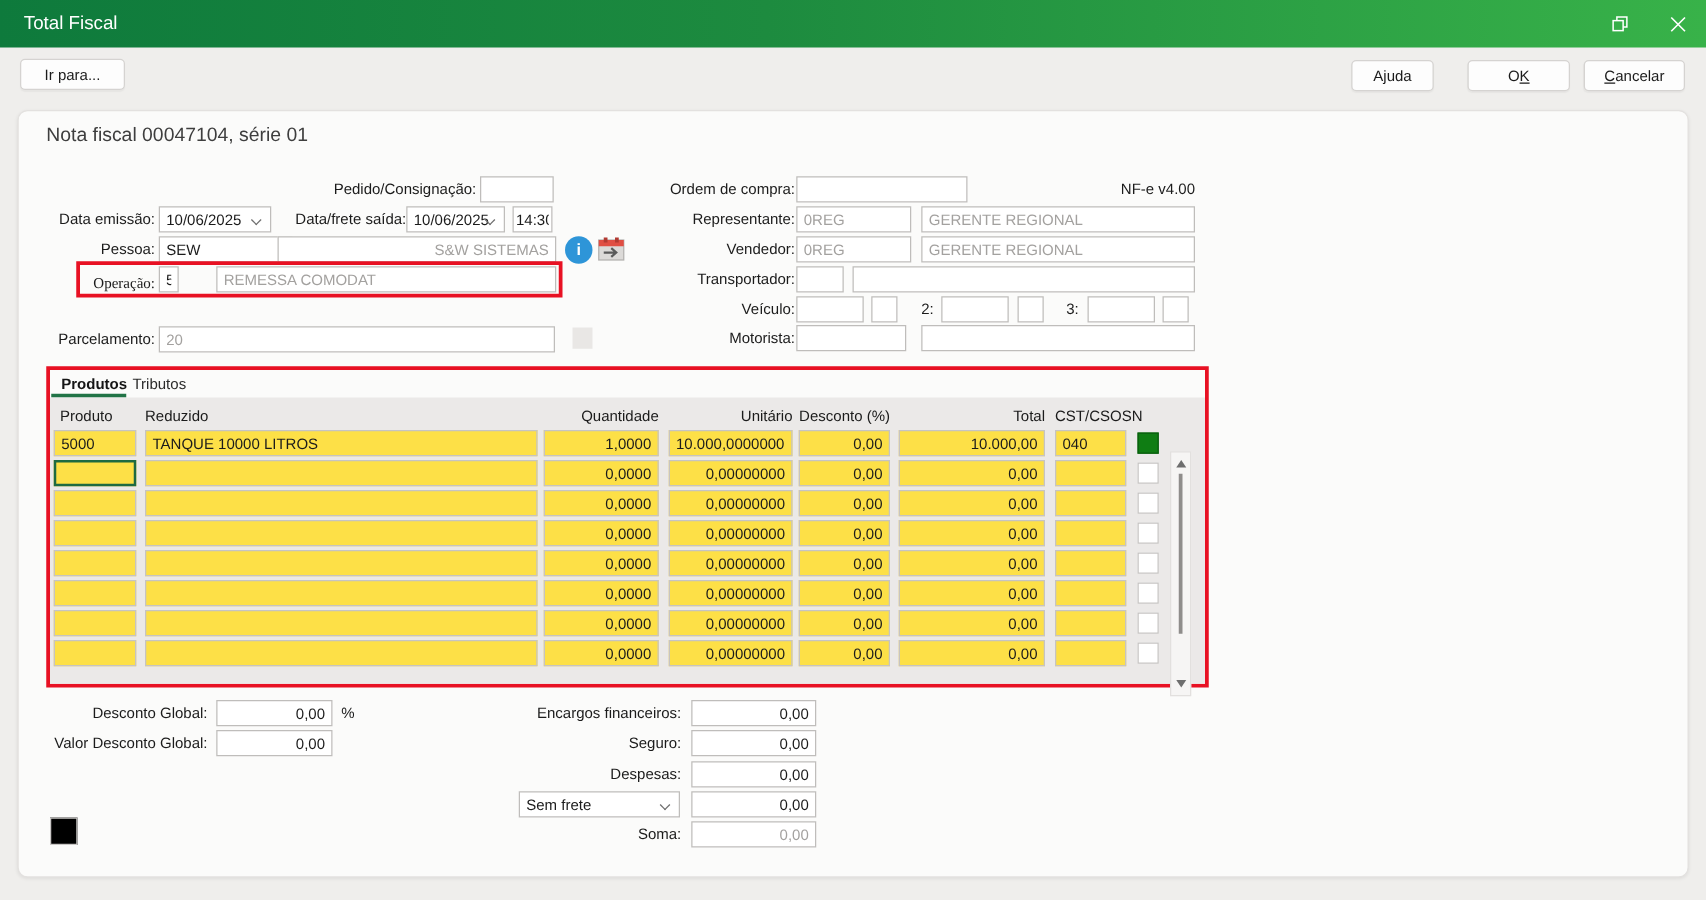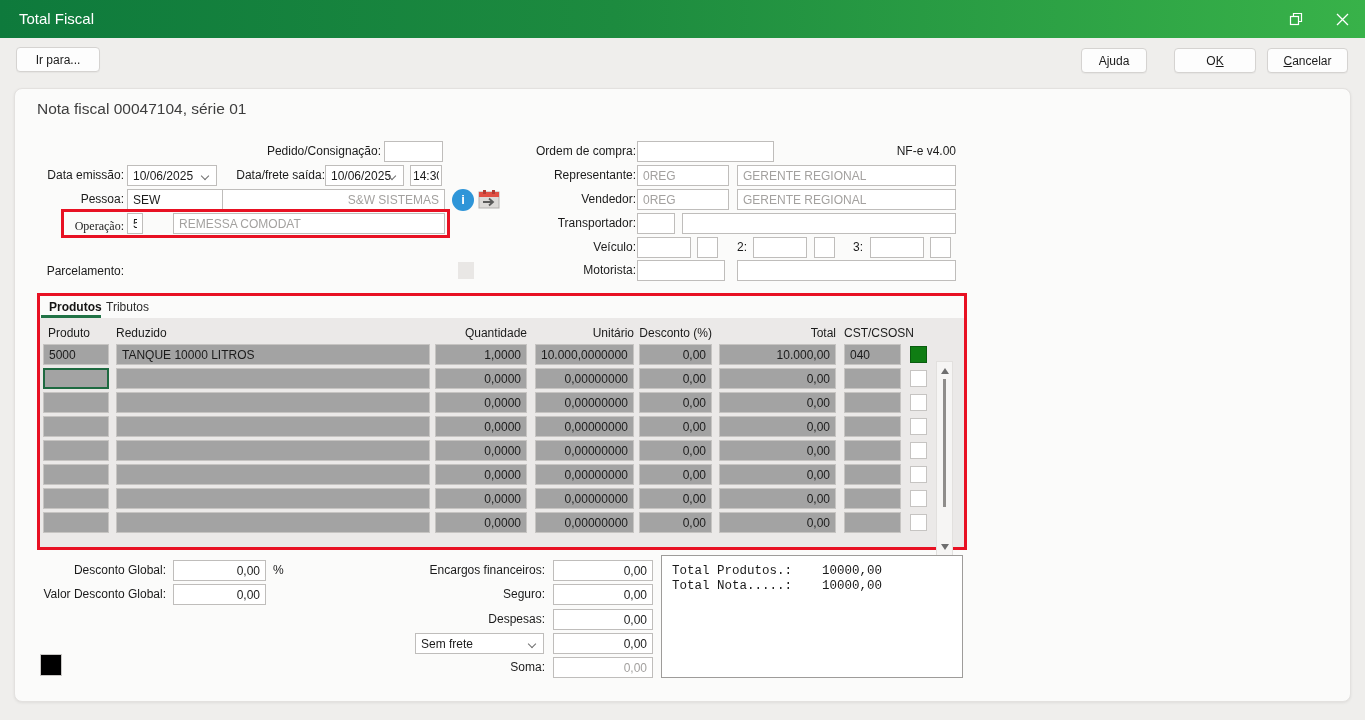--- a/index.html
+++ b/index.html
@@ -47,21 +47,21 @@
   .graybtn { position:absolute; left:443px; top:173px; width:16px; height:17px; background:#e9e7e5; border:none; cursor:pointer; }
 
   
   .section { position:absolute; left:22px; top:204px; width:930px; height:257px; border:3px solid #e81123; }
   .tab { position:absolute; font-size:12px; color:#2b2b2b; cursor:pointer; }
   .tab.active { font-weight:bold; color:#151515; }
   .tab-underline { position:absolute; height:3px; background:#217346; }
   .gridpanel { position:absolute; left:0; top:22px; right:0; bottom:0; background:#ebe9e8; }
   .thead { position:absolute; font-size:12px; color:#1b1b1b; white-space:nowrap; }
   .trow { position:absolute; height:21px; }
-  .cell { position:absolute; top:0; height:21px; border:1px solid #c6c4c2; background:#a3a3a3;
+  .cell { position:absolute; top:0; height:21px; border:1px solid #c6c4c2; background:#fde047;
     font-family:"Liberation Sans",sans-serif; font-size:12px; color:#1b1b1b; padding:0 5px; }
   .cell.focus { border:2px solid #1e6a41; }
   .indicator { position:absolute; top:2px; width:17px; height:17px; background:#fff; border:1px solid #c6c4c2; }
   .indicator.green { background:#0f7d13; border-color:#0a5c0f; }
 
   .vscroll { position:absolute; left:896px; top:43px; width:17px; height:196px;
     background:#f6f5f4; border:1px solid #e2e0de; }
   .varrow { position:absolute; left:4px; width:0; height:0; cursor:pointer; }
   .varrow.up { top:6px; border-left:4.5px solid transparent; border-right:4.5px solid transparent; border-bottom:6px solid #6e6e6e; }
   .varrow.down { bottom:6px; border-left:4.5px solid transparent; border-right:4.5px solid transparent; border-top:6px solid #6e6e6e; }
@@ -153,20 +153,21 @@
     <input class="inp" style="left: 622px; top: 148px; width: 54px;" value="">
     <input class="inp" style="left: 682px; top: 148px; width: 21px;">
     <div class="lbl-l" style="left:722px;top:151px;">2:</div>
     <input class="inp" style="left: 738px; top: 148px; width: 54px;" value="">
     <input class="inp" style="left: 799px; top: 148px; width: 21px;">
     <div class="lbl-l" style="left:838px;top:151px;">3:</div>
     <input class="inp" style="left: 855px; top: 148px; width: 54px;" value="">
     <input class="inp" style="left: 915px; top: 148px; width: 21px;">
 
     <div class="lbl" style="left:9px;top:175px;width:100px;">Parcelamento:</div>
+    <input class="inp muted" style="left: 112px; top: 172px; width: 317px;" value="20">
     <button class="graybtn"></button>
     <div class="lbl" style="left:421px;top:174px;width:200px;">Motorista:</div>
     <input class="inp" style="left: 622px; top: 171px; width: 88px;" value="">
     <input class="inp" style="left: 722px; top: 171px; width: 219px;" value="">
 
     <div class="section">
       <div class="tab active" style="left:9px;top:4px;">Produtos</div>
       <div class="tab" style="left:66px;top:4px;">Tributos</div>
       <div class="tab-underline" style="left:1px;top:19px;width:60px;"></div>
 
@@ -284,18 +285,16 @@
     <div class="lbl" style="left:330px;top:523px;width:200px;">Despesas:</div>
     <input class="inp num" style="left: 538px; top: 520px; width: 100px;" value="0,00">
     <div class="inp sel" style="left:400px;top:544px;width:129px;">
       <span class="seltext">Sem frete</span>
       <span class="chev"></span>
     </div>
     <input class="inp num" style="left: 538px; top: 544px; width: 100px;" value="0,00">
     <div class="lbl" style="left:330px;top:571px;width:200px;">Soma:</div>
     <input class="inp num muted" style="left: 538px; top: 568px; width: 100px;" value="0,00">
 
-    <div class="totalsbox"><span>Total Produtos.:    10000,00</span>
-<span>Total Nota.....:    10000,00</span></div>
 
     <div class="blacksq"></div>
   </div>
 </div>
 
 </body></html>

